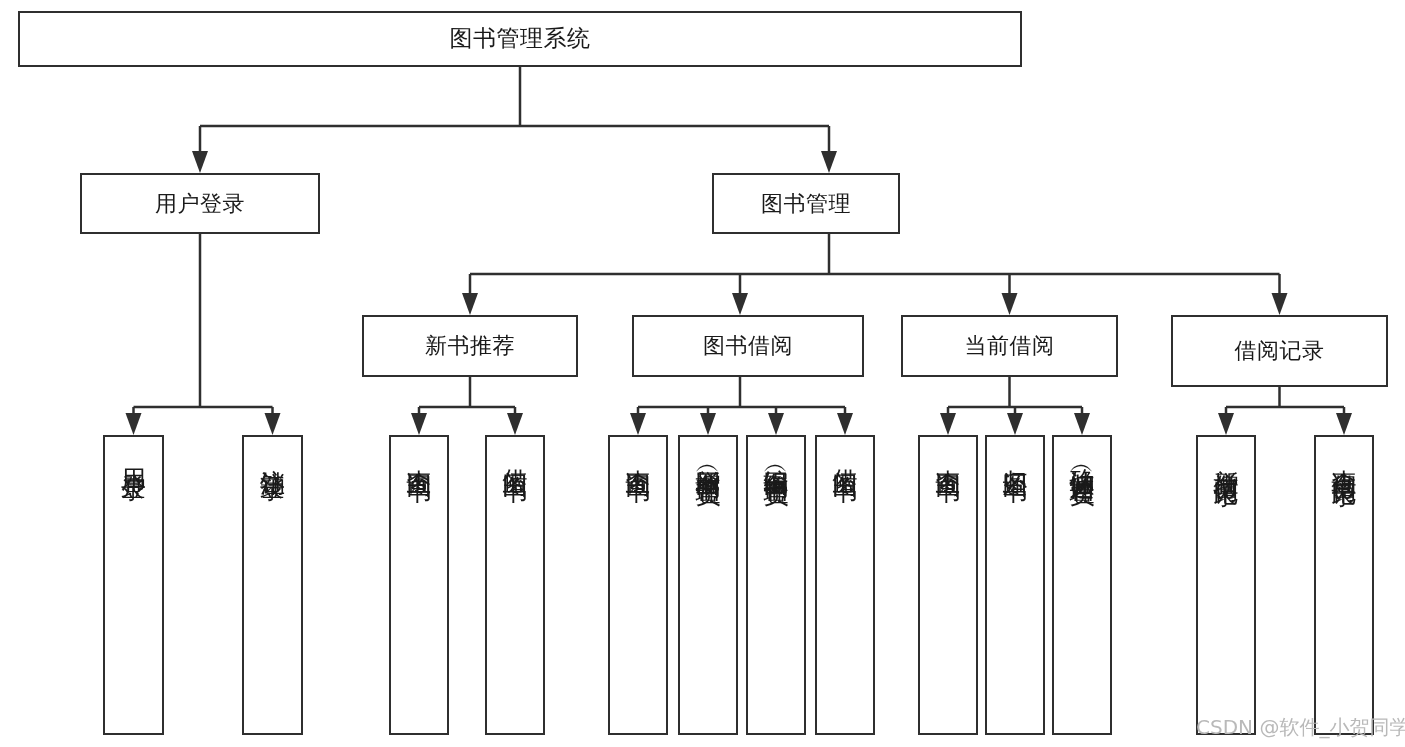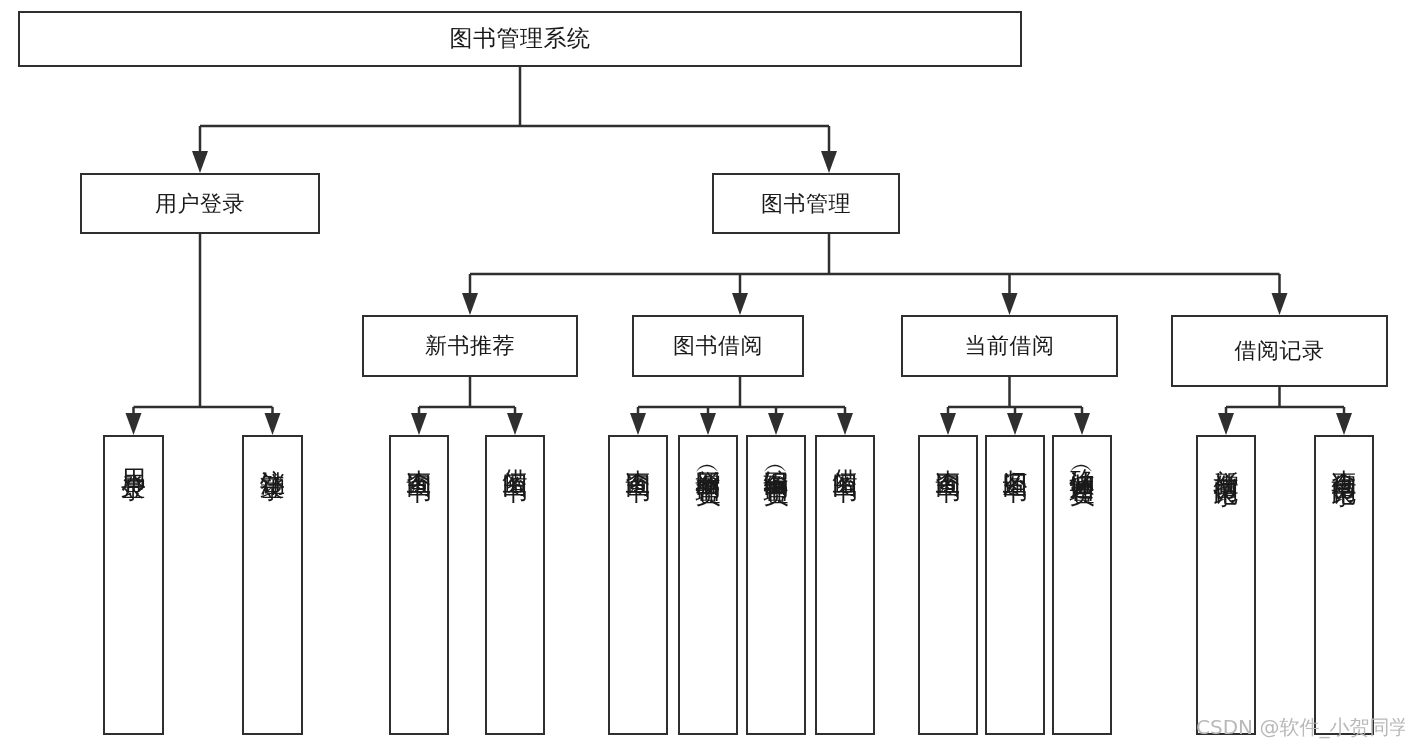--- a/index.html
+++ b/index.html
@@ -140,21 +140,21 @@
       </div>
       <div class="node horiz" style="left: 80px; top: 173px; width: 240px; height: 61px; border-color: rgb(47, 47, 47);">
         <span class="node-label">用户登录</span>
       </div>
       <div class="node horiz" style="left: 712px; top: 173px; width: 188px; height: 61px; border-color: rgb(47, 47, 47);">
         <span class="node-label">图书管理</span>
       </div>
       <div class="node horiz" style="left: 362px; top: 315px; width: 216px; height: 62px; border-color: rgb(47, 47, 47);">
         <span class="node-label">新书推荐</span>
       </div>
-      <div class="node horiz" style="left: 632px; top: 315px; width: 172px; height: 62px; border-color: rgb(47, 47, 47);">
+      <div class="node horiz" style="left: 632px; top: 315px; width: 232px; height: 62px; border-color: rgb(47, 47, 47);">
         <span class="node-label">图书借阅</span>
       </div>
       <div class="node horiz" style="left: 901px; top: 315px; width: 217px; height: 62px; border-color: rgb(47, 47, 47);">
         <span class="node-label">当前借阅</span>
       </div>
       <div class="node horiz" style="left: 1171px; top: 315px; width: 217px; height: 72px; border-color: rgb(47, 47, 47);">
         <span class="node-label">借阅记录</span>
       </div>
       <div class="node vert" style="left: 103px; top: 435px; width: 61px; height: 300px; border-color: rgb(47, 47, 47);">
         <span class="node-label">用户登录</span>

